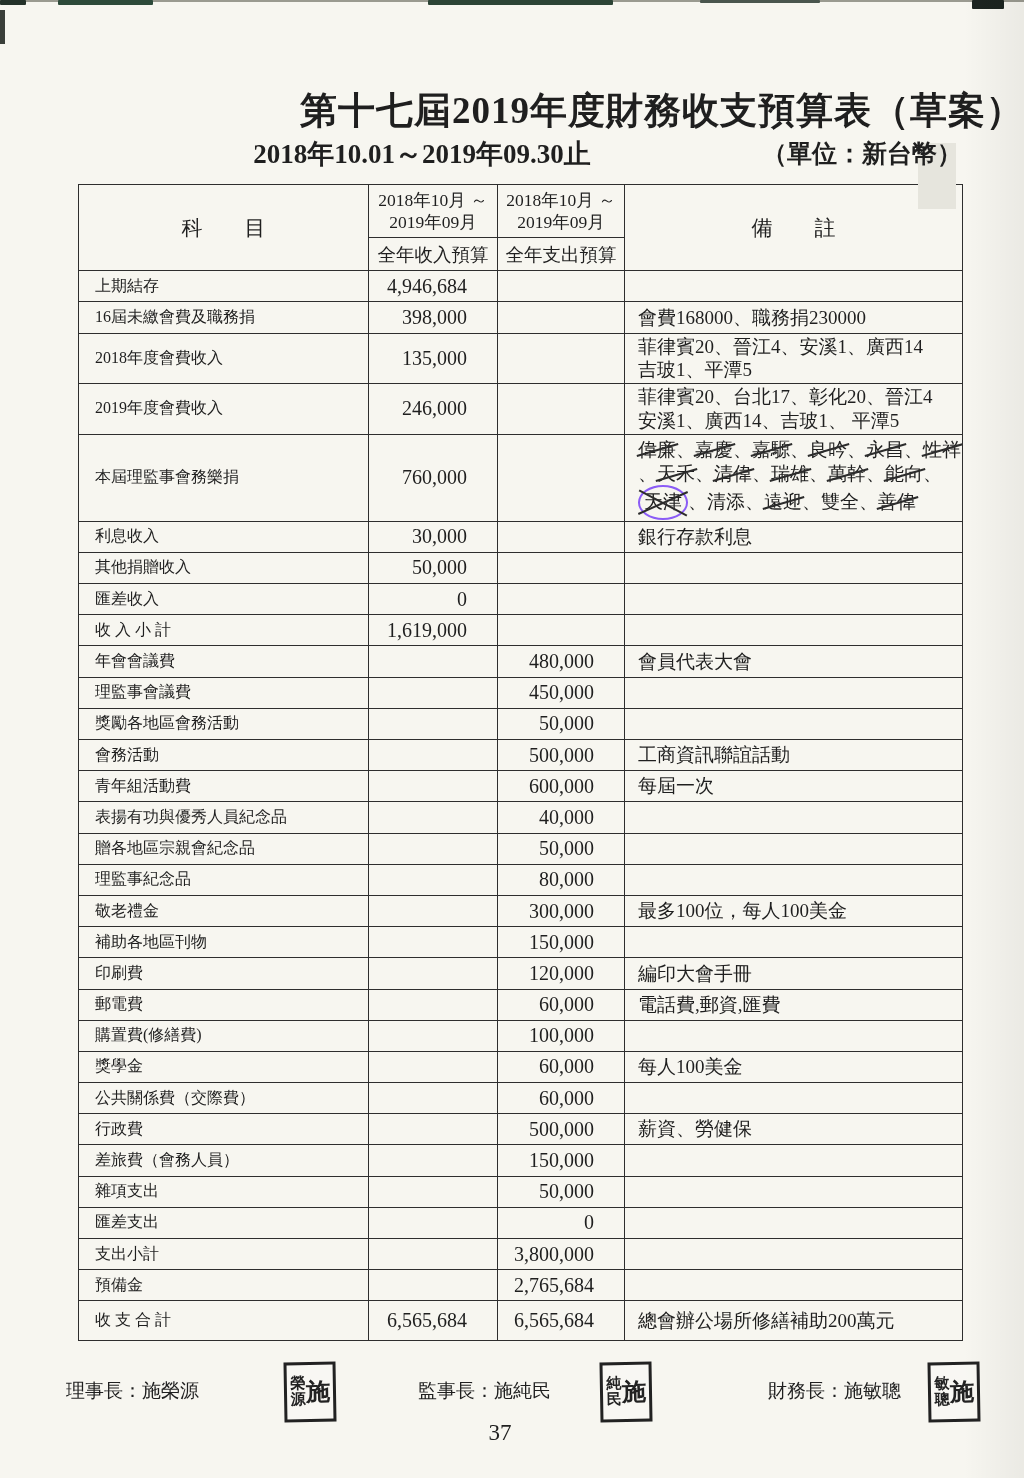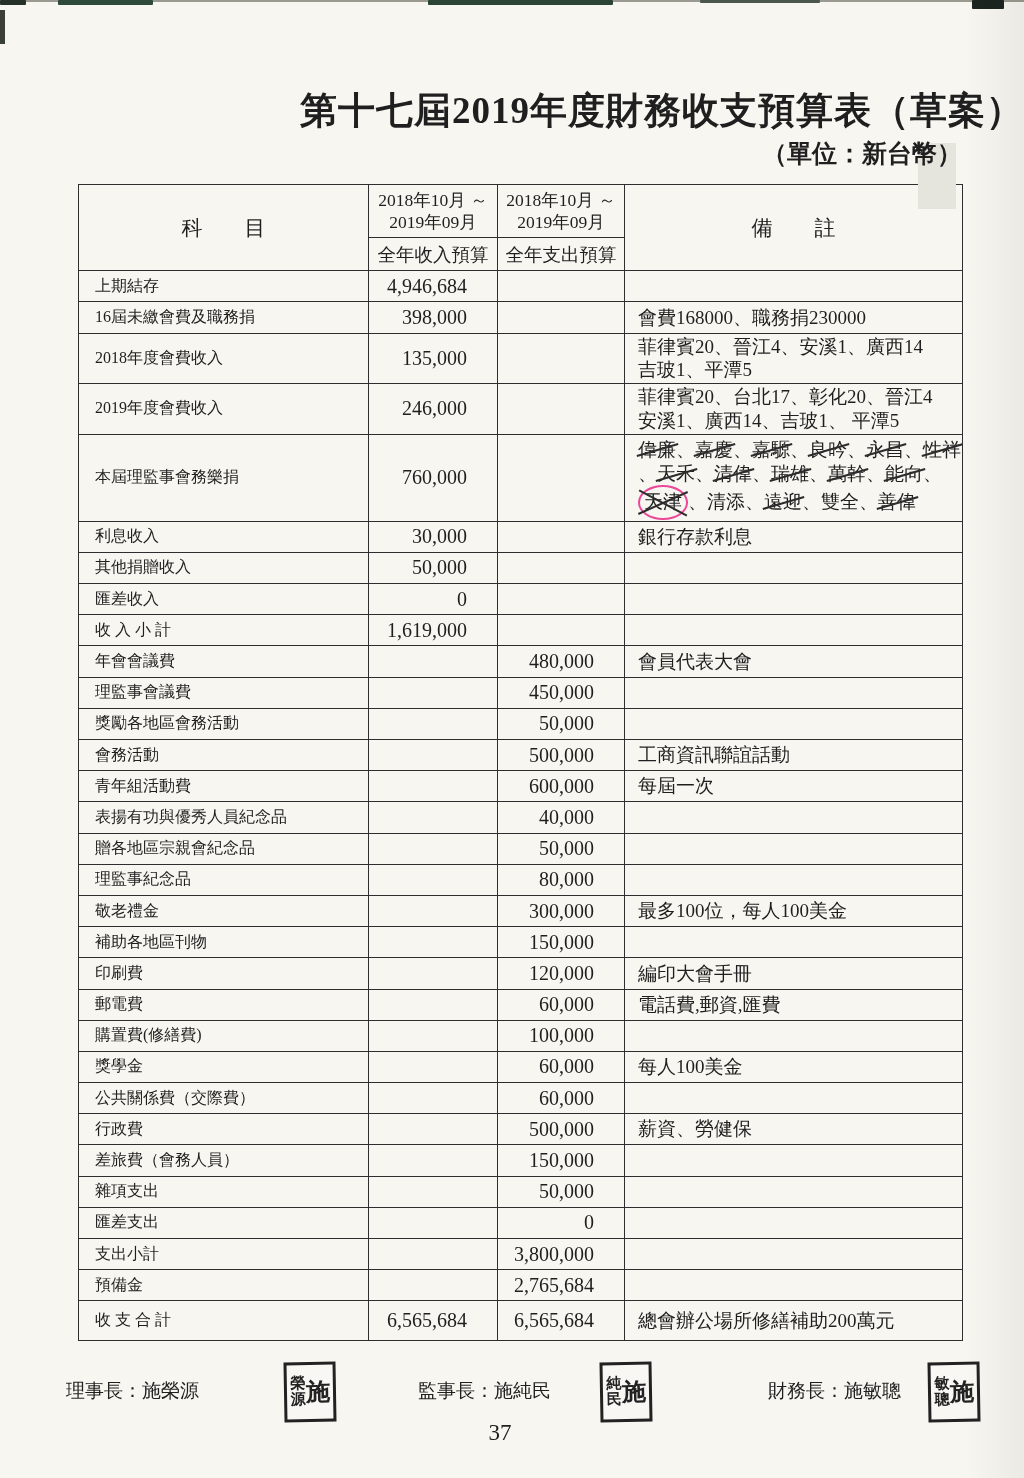--- a/index.html
+++ b/index.html
@@ -62,21 +62,21 @@
 
   
   .plain{display:inline-block;}
   .struck{display:inline-block;position:relative;}
   .struck::after{
     content:"";position:absolute;left:-2px;right:-3px;top:48%;height:2px;
     background:#2c2c2c;transform:rotate(-16deg);
   }
   .circled{
     display:inline-block;position:relative;
-    border:2px solid #ec4899;border-radius:50%;
+    border:2px solid #8b5cf6;border-radius:50%;
     padding:3px 4px;margin:-2px 0;
   }
   .circled::before,.circled::after{
     content:"";position:absolute;left:-4px;right:-4px;top:50%;height:2px;background:#2c2c2c;
   }
   .circled::before{transform:rotate(28deg);}
   .circled::after{transform:rotate(-24deg);}
 
   
   .footer{position:absolute;left:0;top:1358px;width:1024px;height:80px;font-size:19px;}
@@ -111,20 +111,21 @@
 <div class="artifact dash d3"></div>
 <div class="artifact dash d4"></div>
 <div class="artifact dash d5"></div>
 <div class="artifact left-mark"></div>
 <div class="artifact right-smudge"></div>
 <div class="page-shade"></div>
 
 <div class="title-block">
   <div class="doc-title">第十七屆2019年度財務收支預算表（草案）</div>
   <div class="period-row">
+    <span class="period-text">2018年10.01～2019年09.30止</span>
     <span class="unit-note">（單位：新台幣）</span>
   </div>
 </div>
 
 <table class="budget">
   <colgroup>
       <col class="c1">
       <col class="c2">
       <col class="c3">
       <col class="c4">

